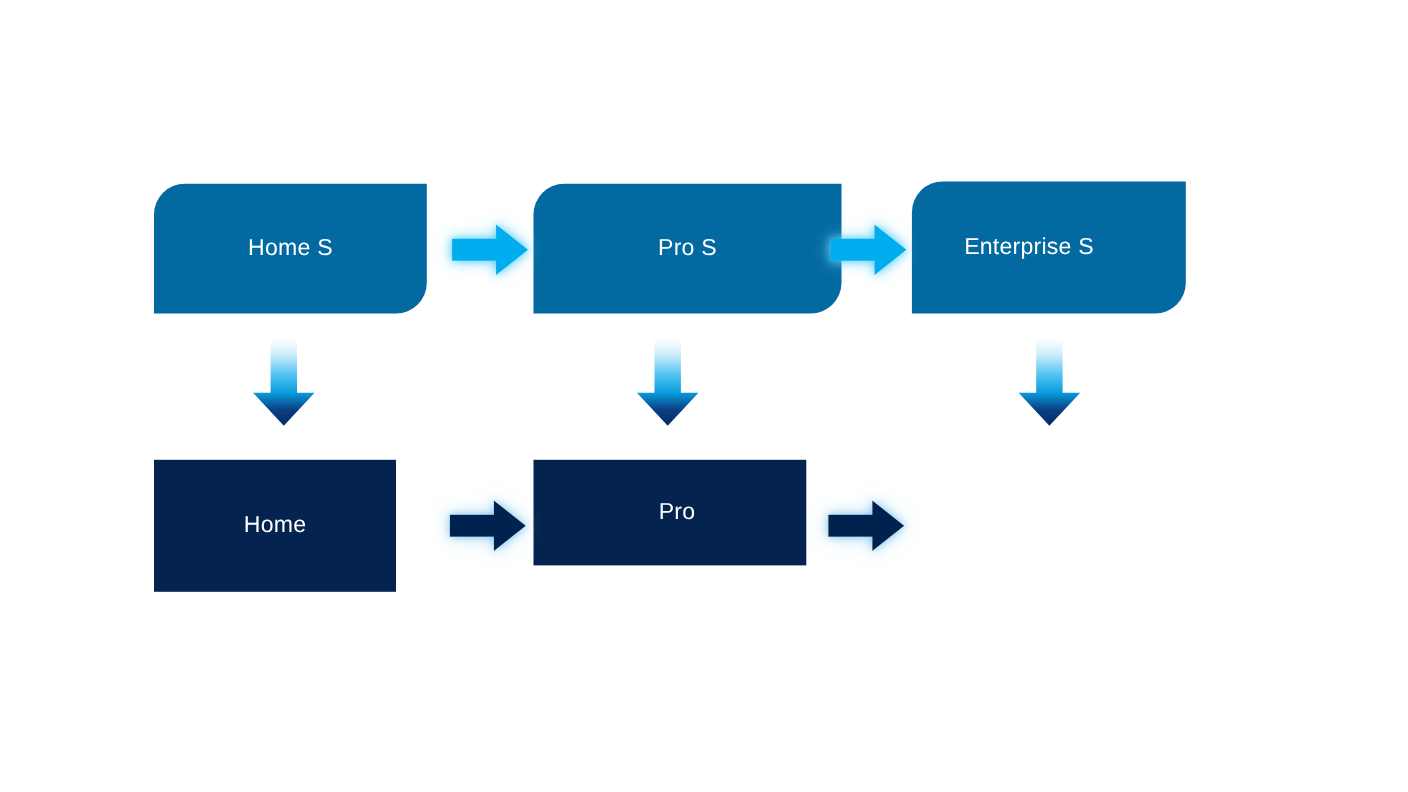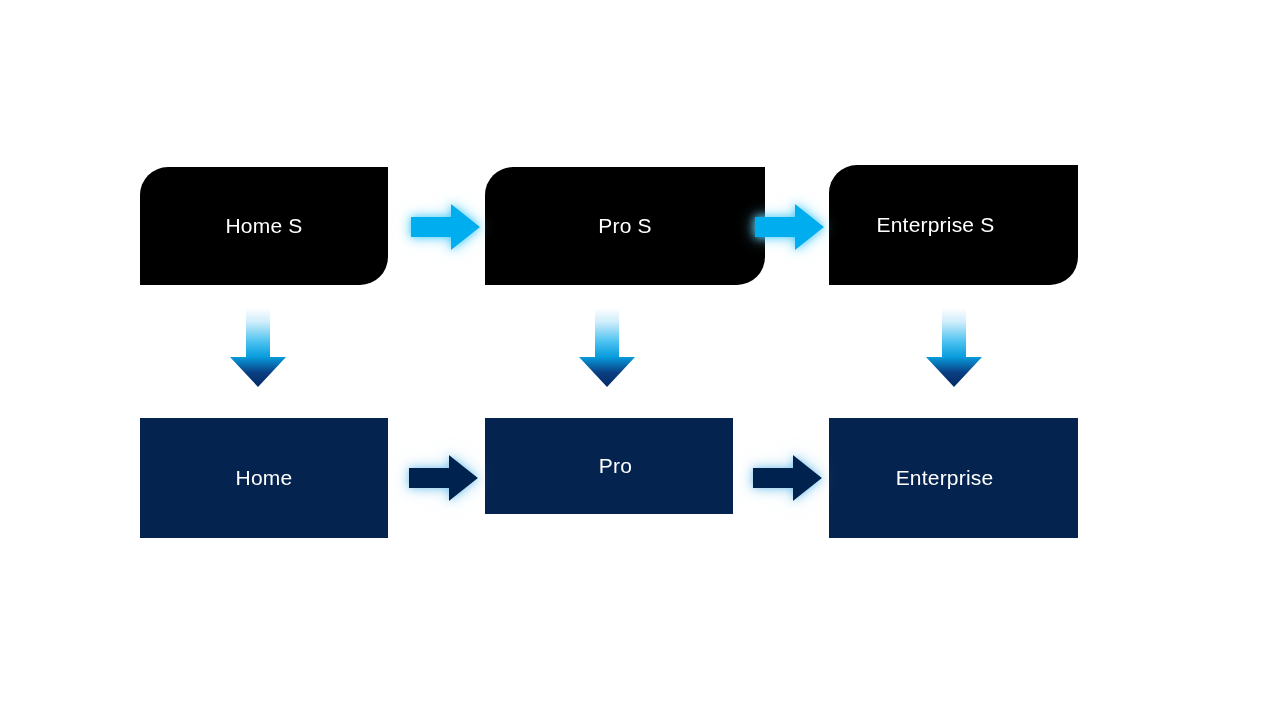--- a/index.html
+++ b/index.html
@@ -33,21 +33,21 @@
     color: #ffffff;
     font-size: 21px;
     font-weight: 400;
     letter-spacing: 0.2px;
     line-height: 1.2;
     white-space: nowrap;
     user-select: none;
   }
 
   .node.service {
-    background: #000000;
+    background: #0369a1;
     border-radius: 28px 0 28px 0;
   }
 
   .node.product {
     background: #05234F;
     border-radius: 0;
   }
 
   .node-label {
     display: block;
@@ -100,31 +100,28 @@
   </div>
 
   <div class="node service" style="left:485px; top:167px; width:280px; height:118px;">
     <span class="node-label">Pro S</span>
   </div>
 
   <div class="node service shift-left" style="left:829px; top:165px; width:249px; height:120px;">
     <span class="node-label">Enterprise S</span>
   </div>
 
-  <div class="node product" style="left:140px; top:418px; width:248px; height:120px;">
+  <div class="node product" style="left:140px; top:418px; width:220px; height:120px;">
     <span class="node-label">Home</span>
   </div>
 
   <div class="node product" style="left:485px; top:418px; width:248px; height:96px;padding-left:13px;">
     <span class="node-label">Pro</span>
   </div>
 
-  <div class="node product shift-left-sm" style="left:829px; top:418px; width:249px; height:120px;">
-    <span class="node-label">Enterprise</span>
-  </div>
 
   <div class="arrow" style="left:411px; top:203px;">
     <svg width="70" height="48" viewBox="0 0 70 48">
       <polygon points="0,14 40,14 40,1 69,24 40,47 40,34 0,34" fill="#00AEEF" filter="url(#glowLight)"></polygon>
     </svg>
   </div>
 
   <div class="arrow" style="left:755px; top:203px;">
     <svg width="70" height="48" viewBox="0 0 70 48">
       <polygon points="0,14 40,14 40,1 69,24 40,47 40,34 0,34" fill="#00AEEF" filter="url(#glowLight)"></polygon>

